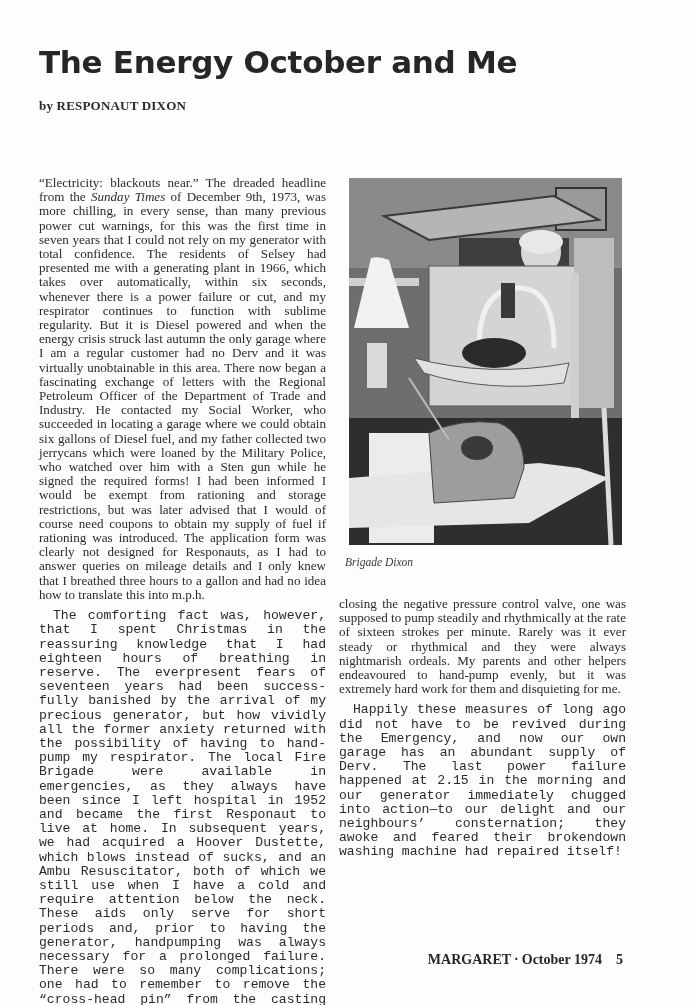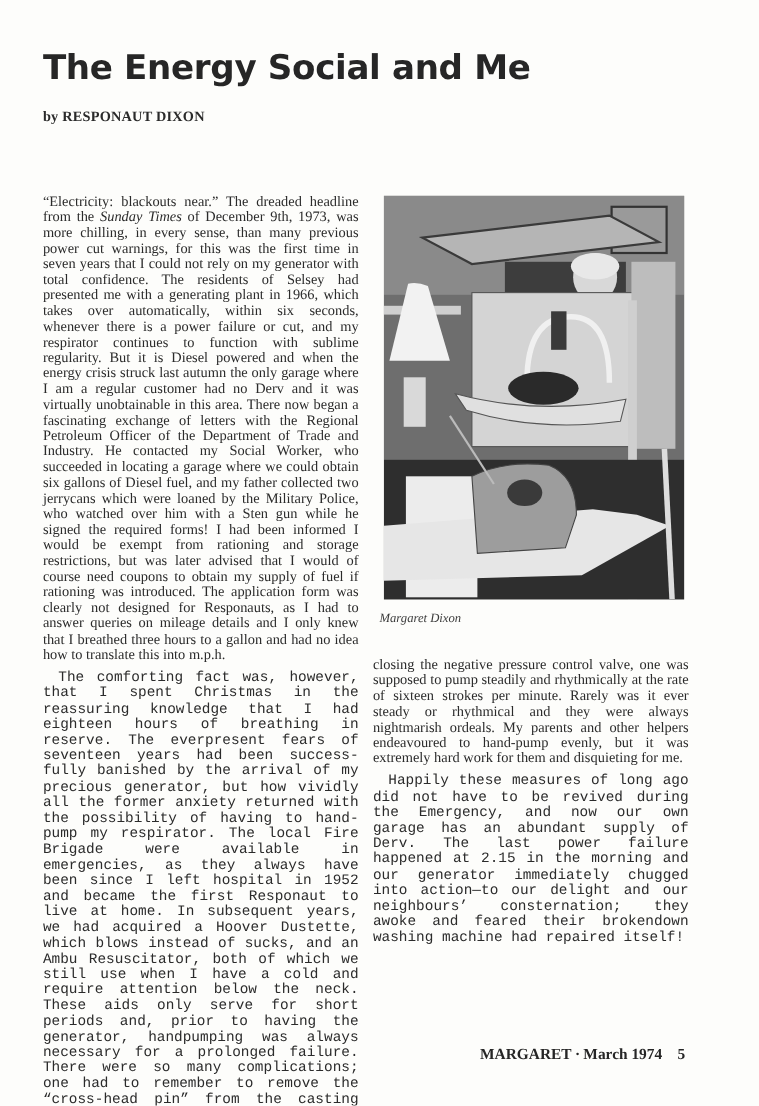--- a/index.html
+++ b/index.html
@@ -40,21 +40,21 @@
     .footer {
       position: absolute; right: 67px; top: 952px;
       font-weight: bold; font-size: 14px; color: #262626; white-space: nowrap;
     }
     .footer .pg { margin-left: 14px; }
     .footer .dot { font-weight: bold; margin: 0 3px; }
   </style>
 </head>
 <body>
 
-<h1 class="title">The Energy Social and Me</h1>
+<h1 class="title">The Energy October and Me</h1>
 <div class="byline">by RESPONAUT DIXON</div>
 
 <div class="col col-left">
   <p><span>“Electricity: blackouts near.” The dreaded head­line from the </span><i>Sunday Times</i><span> of December 9th, 1973, was more chilling, in every sense, than many previous power cut warnings, for this was the first time in seven years that I could not rely on my generator with total confidence. The residents of Selsey had presented me with a generating plant in 1966, which takes over automatically, within six seconds, whenever there is a power failure or cut, and my respirator continues to function with sublime regularity. But it is Diesel powered and when the energy crisis struck last autumn the only garage where I am a regular customer had no Derv and it was virtually unobtainable in this area. There now began a fascinating exchange of letters with the Regional Petroleum Officer of the Depart­ment of Trade and Industry. He contacted my Social Worker, who succeeded in locating a garage where we could obtain six gallons of Diesel fuel, and my father collected two jerrycans which were loaned by the Military Police, who watched over him with a Sten gun while he signed the required forms! I had been informed I would be exempt from rationing and storage restrictions, but was later advised that I would of course need coupons to obtain my supply of fuel if rationing was introduced. The application form was clearly not designed for Responauts, as I had to answer queries on mileage details and I only knew that I breathed three hours to a gallon and had no idea how to translate this into m.p.h.</span></p>
   <p class="indent">The comforting fact was, however, that I spent Christmas in the reassuring knowledge that I had eighteen hours of breathing in reserve. The ever­present fears of seventeen years had been success­fully banished by the arrival of my precious genera­tor, but how vividly all the former anxiety returned with the possibility of having to hand-pump my respirator. The local Fire Brigade were available in emergencies, as they always have been since I left hospital in 1952 and became the first Responaut to live at home. In subsequent years, we had acquired a Hoover Dustette, which blows instead of sucks, and an Ambu Resuscitator, both of which we still use when I have a cold and require attention below the neck. These aids only serve for short periods and, prior to having the generator, hand­pumping was always necessary for a prolonged failure. There were so many complications; one had to remember to remove the “cross-head pin” from the casting just under the Tee handle and then slide the handle on to its stump, fixing it in position with the pin chained to it. Then after</p>
 </div>
 
 <div class="photo">
   <svg width="273" height="367" viewBox="0 0 273 367" xmlns="http://www.w3.org/2000/svg">
 
@@ -90,22 +90,22 @@
 
     <polygon points="0,300 190,285 230,290 260,300 180,345 0,350" fill="#e6e6e6"></polygon>
 
     <path d="M80 255 Q110 240 150 245 Q175 255 175 290 L165 320 L85 325 Z" fill="#9d9d9d" stroke="#444"></path>
     <ellipse cx="128" cy="270" rx="16" ry="12" fill="#3a3a3a"></ellipse>
 
     <line x1="255" y1="230" x2="262" y2="367" stroke="#ddd" stroke-width="5"></line>
     <line x1="60" y1="200" x2="100" y2="262" stroke="#bbb" stroke-width="2"></line>
   </svg>
 </div>
-<div class="caption">Margaret Dixon</div>
+<div class="caption">Brigade Dixon</div>
 
 <div class="col col-right">
   <p>closing the negative pressure control valve, one was supposed to pump steadily and rhythmically at the rate of sixteen strokes per minute. Rarely was it ever steady or rhythmical and they were always nightmarish ordeals. My parents and other helpers endeavoured to hand-pump evenly, but it was extremely hard work for them and disquieting for me.</p>
   <p class="indent">Happily these measures of long ago did not have to be revived during the Emergency, and now our own garage has an abundant supply of Derv. The last power failure happened at 2.15 in the morning and our generator immediately chugged into action—to our delight and our neighbours’ con­sternation; they awoke and feared their broken­down washing machine had repaired itself!</p>
 </div>
 
 <div class="footer">
-  <span>MARGARET</span><span class="dot">·</span><span>March 1974</span><span class="pg">5</span>
+  <span>MARGARET</span><span class="dot">·</span><span>October 1974</span><span class="pg">5</span>
 </div>
 
 </body></html>

